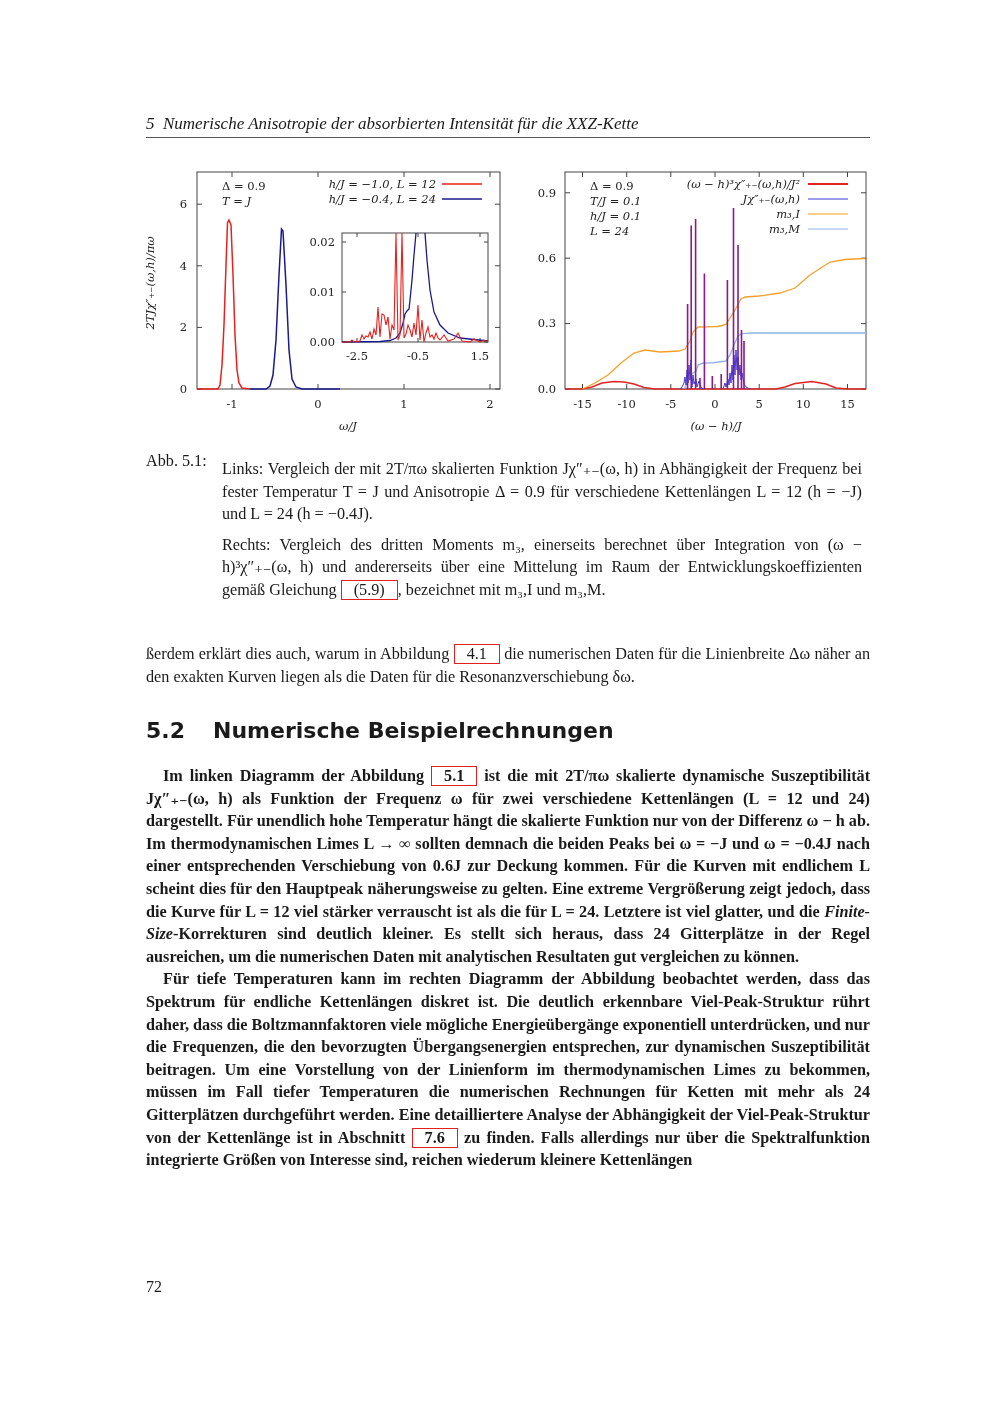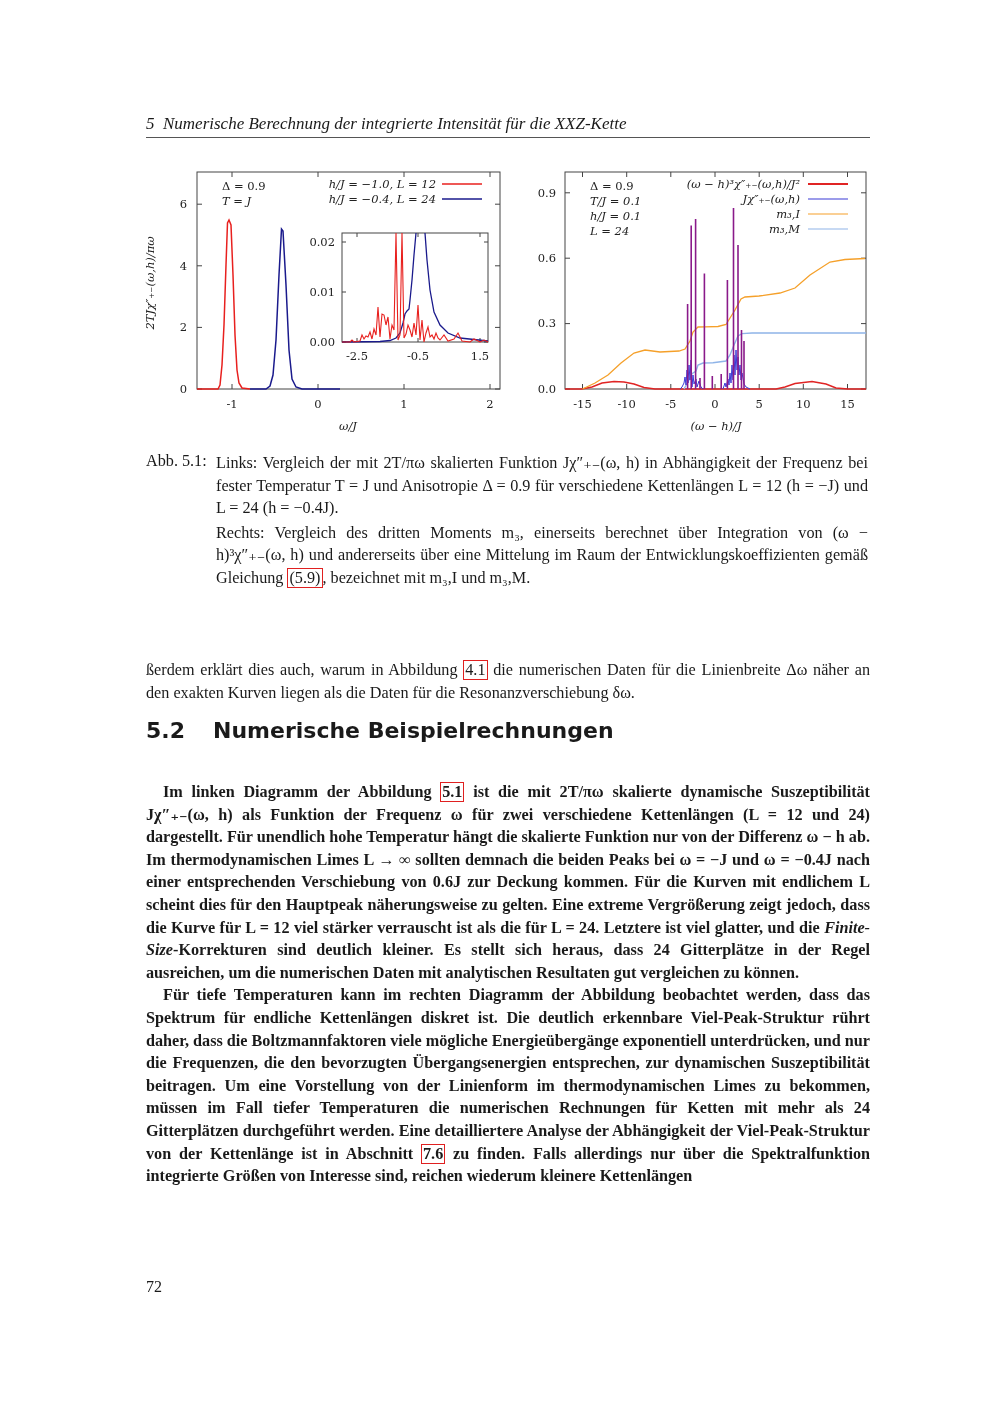--- a/index.html
+++ b/index.html
@@ -4,38 +4,38 @@
 <style>
   html, body { margin: 0; padding: 0; background: #ffffff; }
   body { width: 1000px; height: 1414px; position: relative; font-family: "Liberation Serif", "DejaVu Serif", serif; color: #1a1a1a; overflow: hidden; }
   .running-head { position: absolute; left: 146px; top: 114px; width: 724px; font-style: italic; font-size: 17px; }
   .running-rule { position: absolute; left: 146px; top: 137px; width: 724px; height: 1px; background: #555; }
   .figure { position: absolute; left: 140px; top: 165px; width: 740px; height: 280px; }
   .figure svg { position: absolute; left: 0; top: 0; }
   .caption { position: absolute; left: 146px; top: 450px; width: 724px; font-size: 16.2px; line-height: 22.6px; }
   .caption .lbl { position: absolute; left: 0; top: 0; text-align: right; }
   .caption .body { margin-left: 68px; text-align: justify; }
-  .caption .body p { margin: 2px; text-align: justify; }
-  .ref { border: 1.4px solid #e02020; padding: 0 1px; }
-  .para { position: absolute; left: 146px; width: 724px; font-size: 16.2px; line-height: 22.6px; text-align: justify; margin-top: 16px; }
+  .caption .body p { margin: 8px; text-align: justify; }
+  .ref { border: 1.4px solid #e02020; padding: 0 12px; }
+  .para { position: absolute; left: 146px; width: 724px; font-size: 16.2px; line-height: 22.6px; text-align: justify; }
   .para p { margin: 0; text-align: justify; }
   .indent { text-indent: 17px; font-weight: bold; }
   .section-title { position: absolute; left: 146px; top: 718px; font-family: "DejaVu Sans", "Liberation Sans", sans-serif; font-weight: bold; font-size: 22px; }
   .section-title .num { margin-right: 28px; }
   .page-num { position: absolute; left: 146px; top: 1278px; font-size: 16px; }
   .tick { font-family: "DejaVu Serif", serif; font-size: 11.5px; fill: #222; }
   .leg { font-family: "DejaVu Serif", serif; font-size: 11.5px; fill: #222; font-style: italic; }
   .legn { font-family: "DejaVu Serif", serif; font-size: 11.5px; fill: #222; }
 </style>
 </head>
 <body>
 
 <div class="running-head">
   <span>5</span>&nbsp;
-  <span>Numerische Berechnung der integrierte Intensität für die XXZ-Kette</span>
+  <span>Numerische Anisotropie der absorbierten Intensität für die XXZ-Kette</span>
 </div>
 <div class="running-rule"></div>
 
 <div class="figure">
   <svg width="740" height="280" viewBox="0 0 740 280">
 
     <g>
       <rect x="57" y="7" width="303" height="217" fill="none" stroke="#444" stroke-width="1"></rect>
 
       <g stroke="#444" stroke-width="1">

